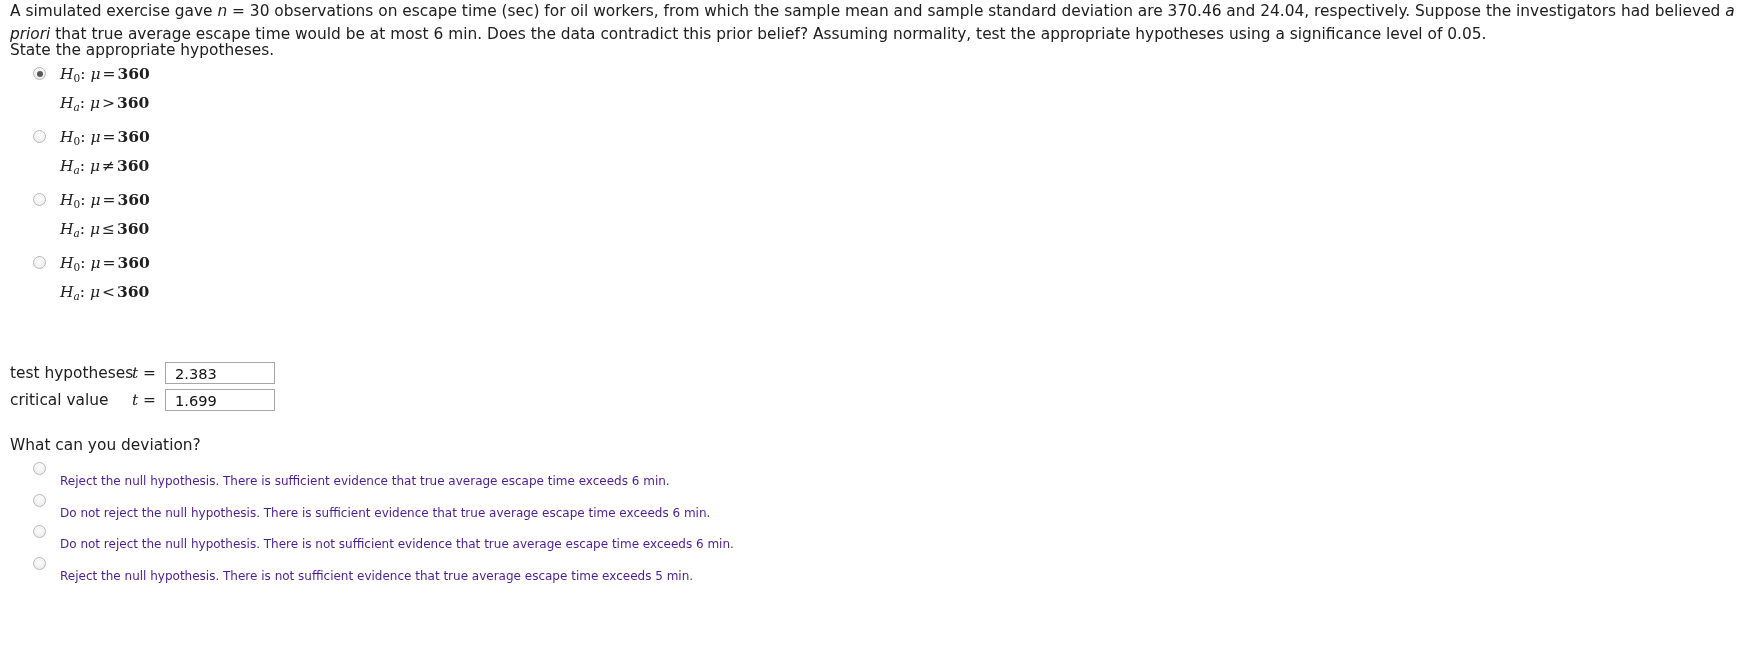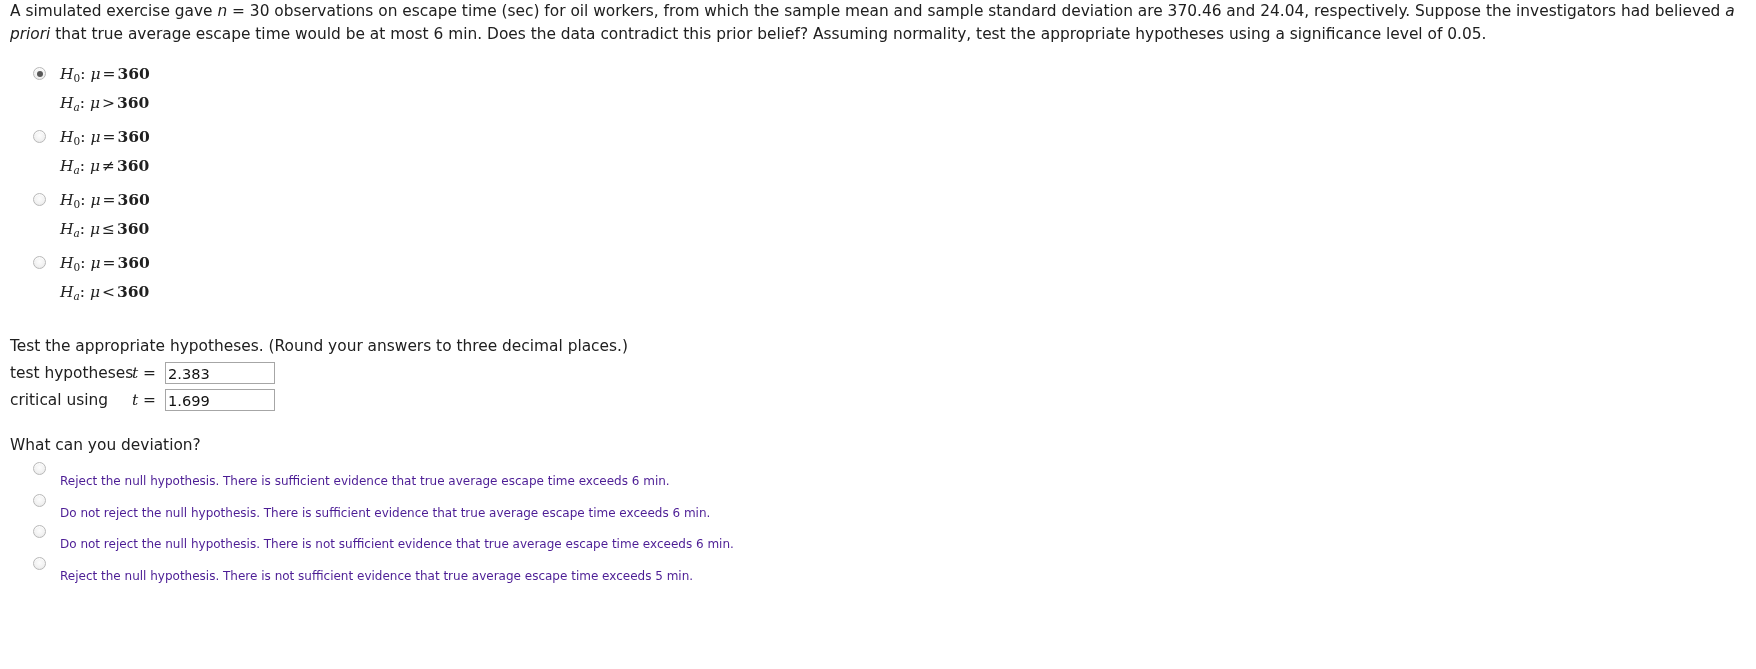--- a/index.html
+++ b/index.html
@@ -157,21 +157,21 @@
     left: 155px;
     top: 0px;
     width: 110px;
     height: 22px;
     box-sizing: border-box;
     border: 1px solid #a6a6a6;
     background: #ffffff;
     font-family: "DejaVu Sans", "Liberation Sans", sans-serif;
     font-size: 14.6px;
     color: #111111;
-    padding: 1px 2px;
+    padding: 1px 9px;
     outline: none;
     border-radius: 0;
   }
 
   
   .concl-head {
     position: absolute;
     left: 10px;
     top: 436px;
     font-size: 15.4px;
@@ -199,20 +199,21 @@
 </style>
 </head>
 <body>
 
 <div class="page">
 
   <div class="prompt">
     <span>A simulated exercise gave </span><span class="it">n</span><span> = 30 observations on escape time (sec) for oil workers, from which the sample mean and sample standard deviation are 370.46 and 24.04, respectively. Suppose the investigators had believed </span><span class="it">a priori</span><span> that true average escape time would be at most 6 min. Does the data contradict this prior belief? Assuming normality, test the appropriate hypotheses using a significance level of 0.05.</span>
   </div>
 
+  <div class="subprompt">State the appropriate hypotheses.</div>
 
   <div class="hyp-group">
 
     <div class="hyp-option">
       <span class="radio checked"></span>
       <div class="hyp-lines">
         <div class="math"><span class="v">H</span><sub>0</sub>: <span class="mu">μ</span><span class="op">=</span><span class="num">360</span></div>
         <div class="math"><span class="v">H</span><span class="sub-it">a</span>: <span class="mu">μ</span><span class="op">&gt;</span><span class="num">360</span></div>
       </div>
     </div>
@@ -236,30 +237,29 @@
     <div class="hyp-option">
       <span class="radio"></span>
       <div class="hyp-lines">
         <div class="math"><span class="v">H</span><sub>0</sub>: <span class="mu">μ</span><span class="op">=</span><span class="num">360</span></div>
         <div class="math"><span class="v">H</span><span class="sub-it">a</span>: <span class="mu">μ</span><span class="op">&lt;</span><span class="num">360</span></div>
       </div>
     </div>
 
   </div>
 
-  <div class="test-head">Test the appropriate hypotheses. (Round your answers to three decimal places.)</div>
 
   <div class="stat-row r1">
     <span class="stat-label">test hypotheses</span>
     <span class="stat-teq"><i>t</i><span> = </span></span>
     <input class="stat-input" type="text" value="2.383" style="">
   </div>
 
   <div class="stat-row r2">
-    <span class="stat-label">critical using</span>
+    <span class="stat-label">critical value</span>
     <span class="stat-teq"><i>t</i><span> = </span></span>
     <input class="stat-input" type="text" value="1.699" style="">
   </div>
 
   <div class="concl-head">What can you deviation?</div>
 
   <div class="concl-group">
     <div class="concl-option">
       <span class="radio"></span>
       <span class="concl-text">Reject the null hypothesis. There is sufficient evidence that true average escape time exceeds 6 min.</span>

